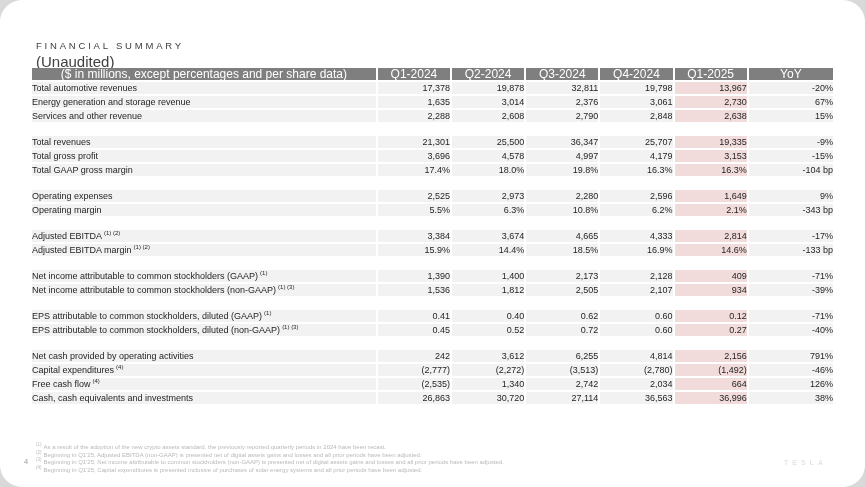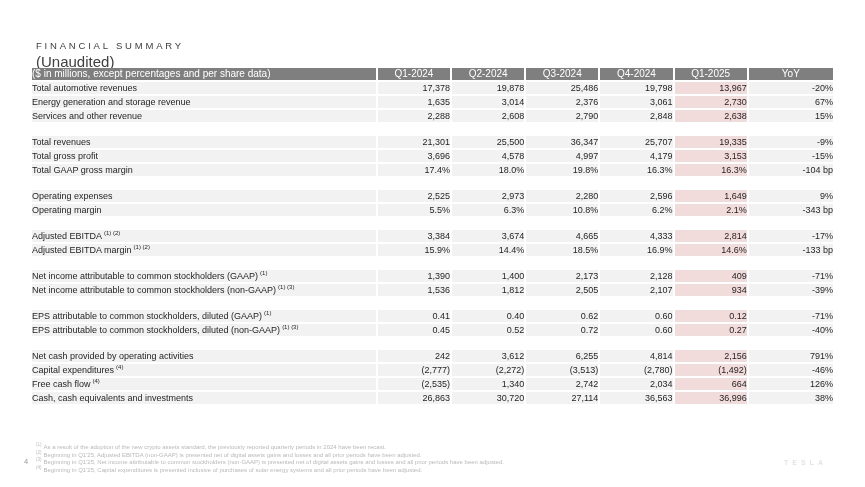--- a/index.html
+++ b/index.html
@@ -1,27 +1,27 @@
 <!DOCTYPE html>
 <html style="--page-bg: #ffffff; --header-bg: #7f7f7f; --header-text: #ffffff; --row-bg: #f2f2f2; --highlight-bg: #f1dcdb; --text: #1f1f1f; --title-text: #404040; --footnote-text: #b9b9b9; --watermark-text: #e4e4e4;"><head>
 <meta charset="utf-8">
 <style>
   html,body{margin:0;padding:0;}
   body{font-family:"Liberation Sans", sans-serif; background:#d9d9d9;}
-  .slide{position:relative;width:865px;height:487px;background:var(--page-bg,#fff);overflow:hidden;}
+  .slide{position:relative;width:865px;height:487px;background:var(--page-bg,#fff);overflow:hidden;border-radius:22px;}
 
   .title{position:absolute;left:36px;top:40px;font-size:9.5px;letter-spacing:2.8px;
          color:var(--title-text,#404040);font-weight:400;white-space:nowrap;}
   .subtitle{position:absolute;left:36px;top:53px;font-size:15px;color:var(--title-text,#404040);}
 
   table.fin{position:absolute;left:30px;top:66px;width:805px;
             border-collapse:separate;border-spacing:2px;table-layout:fixed;}
   table.fin th, table.fin td{height:12px;line-height:12px;font-size:9px;font-weight:400;
             padding:0;overflow:hidden;white-space:nowrap;color:var(--text,#1f1f1f);}
-  table.fin thead th{background:var(--header-bg,#7f7f7f);color:var(--header-text,#fff);font-size:10px;}
+  table.fin thead th{background:var(--header-bg,#7f7f7f);color:var(--header-text,#fff);font-size:12px;text-align:center;}
   th.hlabel{text-align:left;padding-left:6px;}
   th.hcol{text-align:center;}
   td.rlabel{background:var(--row-bg,#f2f2f2);text-align:left;padding-left:6px;}
   td.val{background:var(--row-bg,#f2f2f2);text-align:right;padding-right:7px;}
   td.val.hl{background:var(--highlight-bg,#f1dcdb);}
   tr.spacer td{background:transparent;height:10px;}
   sup{font-size:6px;line-height:0;margin-left:2px;}
 
   .footnotes{position:absolute;left:36px;top:444px;font-size:6px;line-height:7.5px;
              color:var(--footnote-text,#b9b9b9);}
@@ -57,21 +57,21 @@
         <th class="hcol">Q4-2024</th>
         <th class="hcol">Q1-2025</th>
         <th class="hcol">YoY</th>
       </tr>
     </thead>
     <tbody id="fin-body">
         <tr>
           <td class="rlabel"><span>Total automotive revenues</span></td>
           <td class="val">17,378</td>
           <td class="val">19,878</td>
-          <td class="val">25,486</td>
+          <td class="val">32,811</td>
           <td class="val">19,798</td>
           <td class="val hl">13,967</td>
           <td class="val">-20%</td>
         </tr>
         <tr>
           <td class="rlabel"><span>Energy generation and storage revenue</span></td>
           <td class="val">1,635</td>
           <td class="val">3,014</td>
           <td class="val">2,376</td>
           <td class="val">3,061</td>

